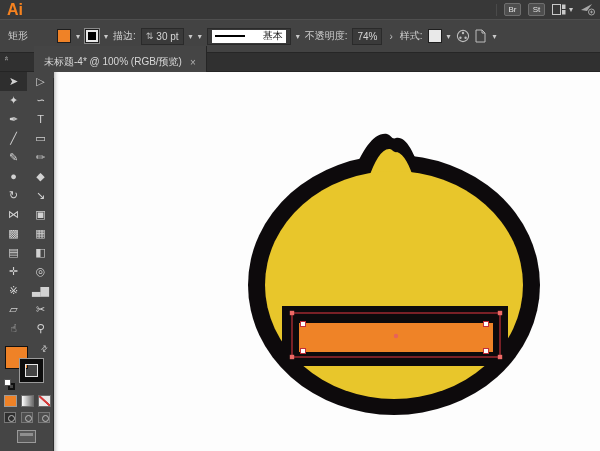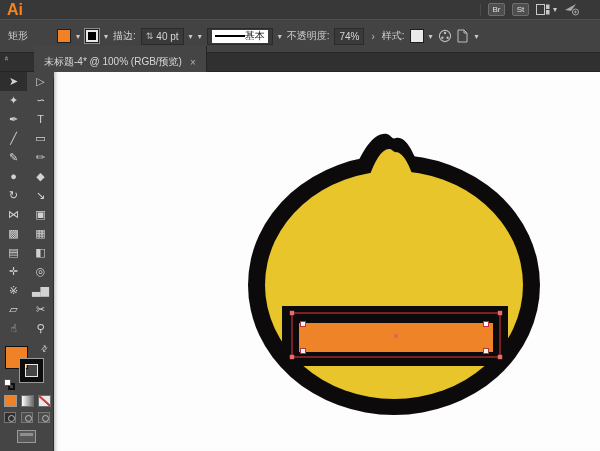--- a/index.html
+++ b/index.html
@@ -5,40 +5,40 @@
   * { margin:0; padding:0; box-sizing:border-box; }
   html,body { width:600px; height:451px; overflow:hidden; }
   body { font-family:"Liberation Sans","DejaVu Sans",sans-serif; font-size:10px; color:#d6d6d6; background:#3a3a3a; }
   .app { position:relative; width:600px; height:451px; display:flex; flex-direction:column; }
 
   
   .menubar { height:19px; background:#383838; display:flex; align-items:center; flex:0 0 auto; }
   .ai-logo { width:30px; text-align:center; font-weight:bold; font-size:16px; color:#f6821f; cursor:default; }
   .menus { display:flex; align-items:center; height:100%; }
   .menu-item { padding:0 8px; line-height:19px; color:#dcdcdc; cursor:default; }
-  .menu-right { margin-left:auto; display:flex; align-items:center; gap:7px; padding-right:20px; }
+  .menu-right { margin-left:auto; display:flex; align-items:center; gap:7px; padding-right:4px; }
   .vsep { width:1px; height:12px; background:#2b2b2b; border-right:1px solid #4a4a4a; }
   .tile { width:17px; height:13px; background:#4e4e4e; border:1px solid #6e6e6e; color:#e2e2e2; font-size:8px; line-height:11px; text-align:center; border-radius:2px; cursor:default; }
   .ws { display:flex; align-items:center; gap:3px; cursor:default; }
   .caret { font-size:8px; color:#c9c9c9; }
 
   
   .optionsbar { height:26px; background:#434343; border-top:1px solid #4f4f4f; border-bottom:1px solid #262626; display:flex; align-items:center; gap:5px; padding:16px 8px; flex:0 0 auto; }
   .ob-label { color:#cfcfcf; white-space:nowrap; }
   .tool-name { margin-right:24px; }
   .swatch { width:14px; height:14px; border:1px solid #1e1e1e; cursor:default; }
   .swatch.fill { background:#ef8227; }
   .swatch.stroke { background:#000; box-shadow:inset 0 0 0 2px #e8e8e8, 0 0 0 1px #8a8a8a; }
   .swatch.style { background:#e9e9e9; }
   .field { height:17px; background:#3a3a3a; border:1px solid #2a2a2a; display:flex; align-items:center; padding:0 4px; gap:3px; }
   .spin { font-size:9px; color:#bdbdbd; }
   .linebox { background:#fff; height:13px; display:flex; align-items:center; padding:0 3px; }
   .linebox .line { height:2px; background:#000; width:34px; }
   .linebox.wide .line { width:30px; }
-  .dark-label { color:#1c1c1c; margin-left:0; }
+  .dark-label { color:#1c1c1c; margin-left:18px; }
   .chev { color:#bfbfbf; font-size:10px; padding:0 2px; cursor:default; }
   .ob-icon { color:#c6c6c6; display:flex; align-items:center; cursor:default; }
 
   
   .tabbar { height:19px; background:#303030; border-bottom:1px solid #242424; display:flex; align-items:center; position:relative; flex:0 0 auto; }
   .collapse { position:absolute; left:4px; top:1px; font-size:8px; color:#bfbfbf; transform:rotate(90deg); cursor:default; }
   .tab { margin-left:34px; height:19px; display:flex; align-items:center; gap:8px; padding:16px 10px; background:#454545; border-right:1px solid #252525; cursor:default; }
   .tab-title { color:#d8d8d8; }
   .tab-close { color:#b0b0b0; font-size:10px; cursor:default; }
 
@@ -105,21 +105,21 @@
 
   <div class="optionsbar">
     <span class="ob-label tool-name">矩形</span>
     <span class="swatch fill"></span>
     <span class="caret">▾</span>
     <span class="swatch stroke"></span>
     <span class="caret">▾</span>
     <span class="ob-label">描边:</span>
     <span class="field">
       <span class="spin">⇅</span>
-      <span>40 pt</span>
+      <span>30 pt</span>
     </span>
     <span class="caret">▾</span>
     <span class="caret">▾</span>
     <span class="field">
       <span class="linebox wide">
         <span class="line"></span>
         <span class="dark-label">基本</span>
       </span>
     </span>
     <span class="caret">▾</span>

